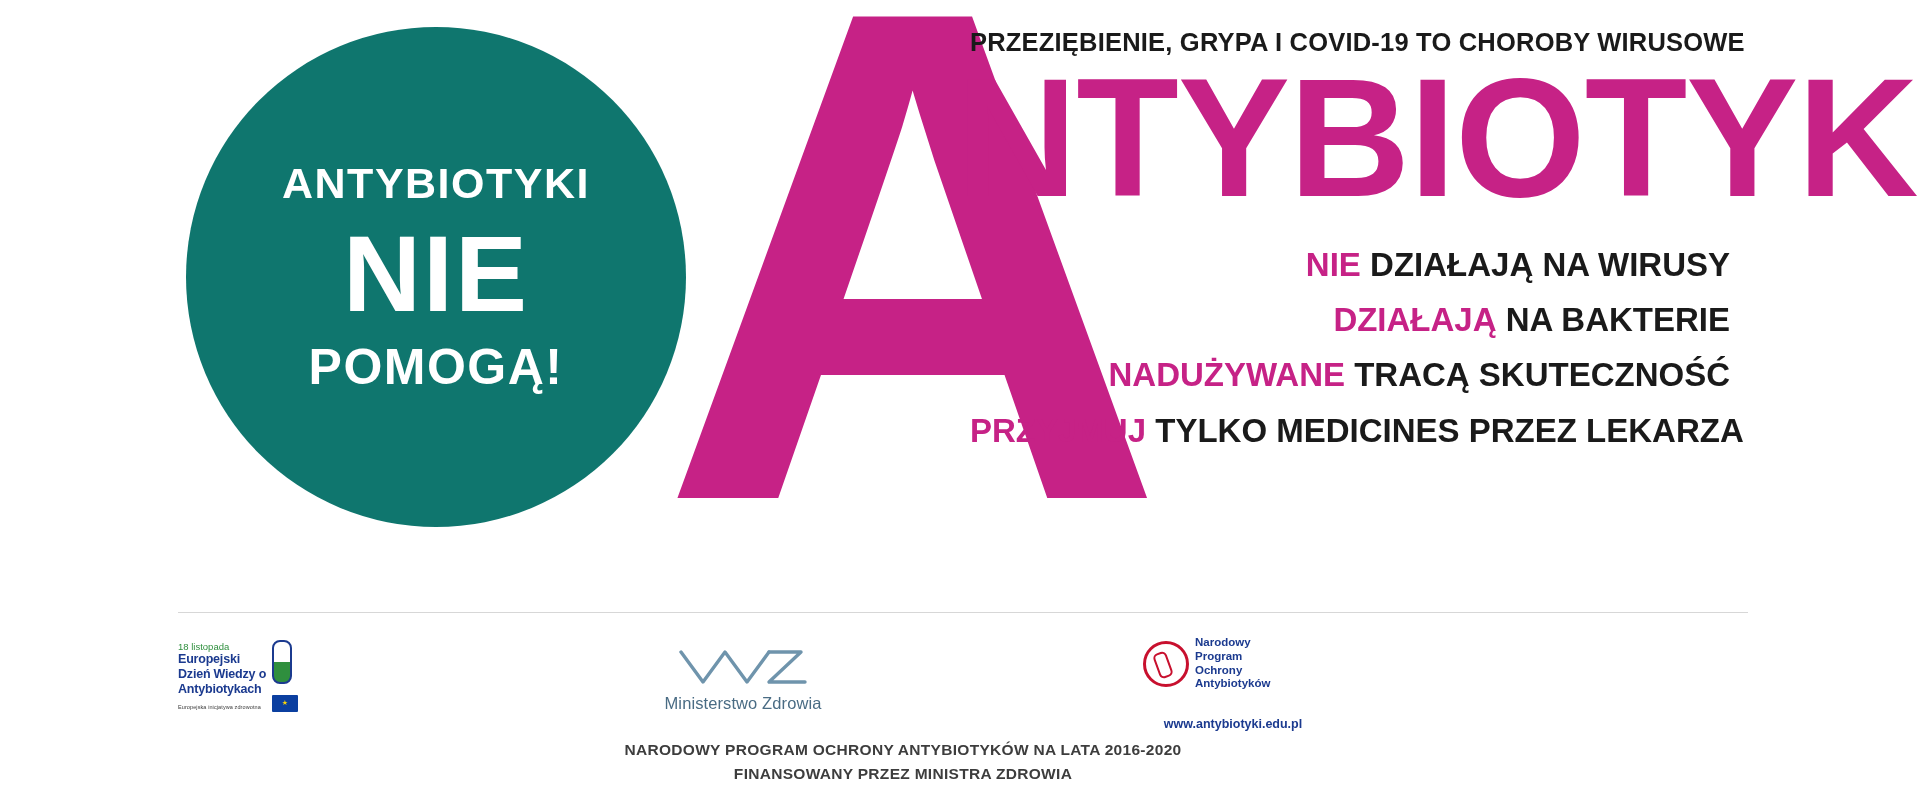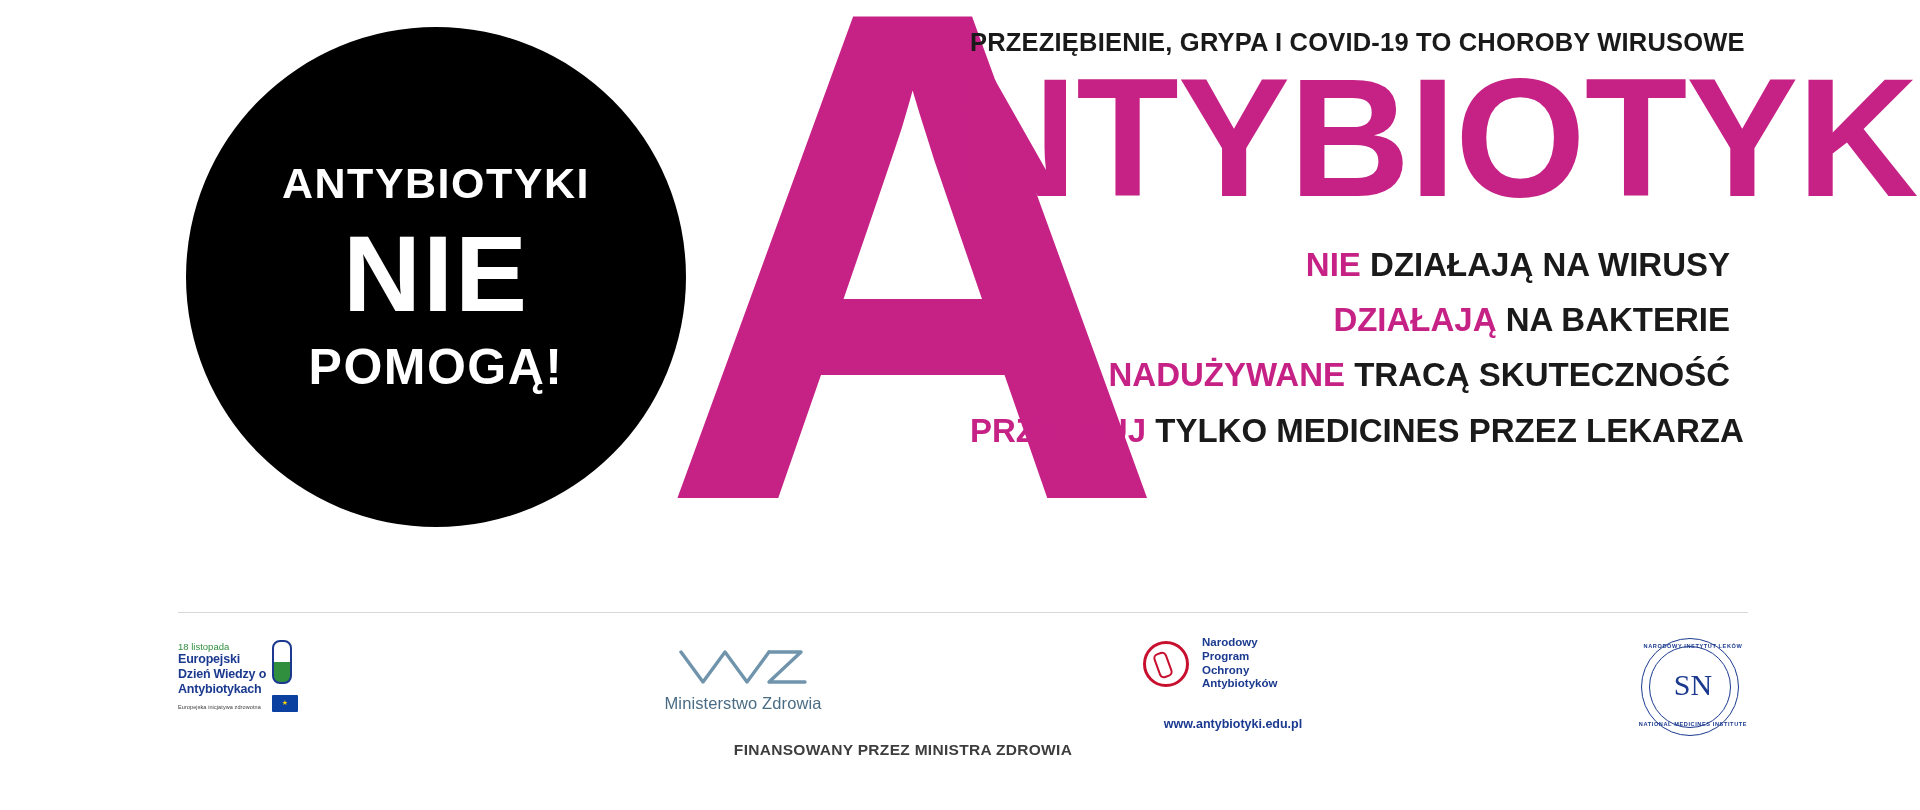--- a/index.html
+++ b/index.html
@@ -17,21 +17,21 @@
   }
 
   
   .circle {
     position: absolute;
     left: 186px;
     top: 27px;
     width: 500px;
     height: 500px;
     border-radius: 50%;
-    background: #000000;
+    background: #0f766e;
     display: flex;
     flex-direction: column;
     align-items: center;
     justify-content: center;
     color: #ffffff;
     text-align: center;
     z-index: 3;
   }
   .circle .c-line1 {
     font-size: 43px;
@@ -200,21 +200,21 @@
     letter-spacing: 0.1px;
   }
 
   
   .logo-npoa {
     position: absolute;
     left: 965px;
     top: 6px;
     width: 220px;
   }
-  .npoa-row { display: flex; align-items: center; gap: 13px; }
+  .npoa-row { display: flex; align-items: center; gap: 6px; }
   .npoa-mark {
     width: 40px; height: 40px;
     border: 3px solid #c8102e;
     border-radius: 50%;
     position: relative;
     flex: 0 0 auto;
   }
   .npoa-mark::before {
     content: "";
     position: absolute;
@@ -358,25 +358,19 @@
       <div class="npoa-text">
         <div>Narodowy</div>
         <div>Program</div>
         <div>Ochrony</div>
         <div>Antybiotyków</div>
       </div>
     </div>
     <div class="npoa-url">www.antybiotyki.edu.pl</div>
   </div>
 
-  <div class="logo-nil">
-    <div class="nil-circle"></div>
-    <div class="nil-inner"></div>
-    <div class="nil-top">NARODOWY INSTYTUT LEKÓW</div>
-    <div class="nil-sn">SN</div>
-    <div class="nil-bottom">NATIONAL MEDICINES INSTITUTE</div>
-  </div>
 
 </div>
 
 <div class="caption">
+  <div>NARODOWY PROGRAM OCHRONY ANTYBIOTYKÓW NA LATA 2016-2020</div>
   <div>FINANSOWANY PRZEZ MINISTRA ZDROWIA</div>
 </div>
 
 </body></html>

